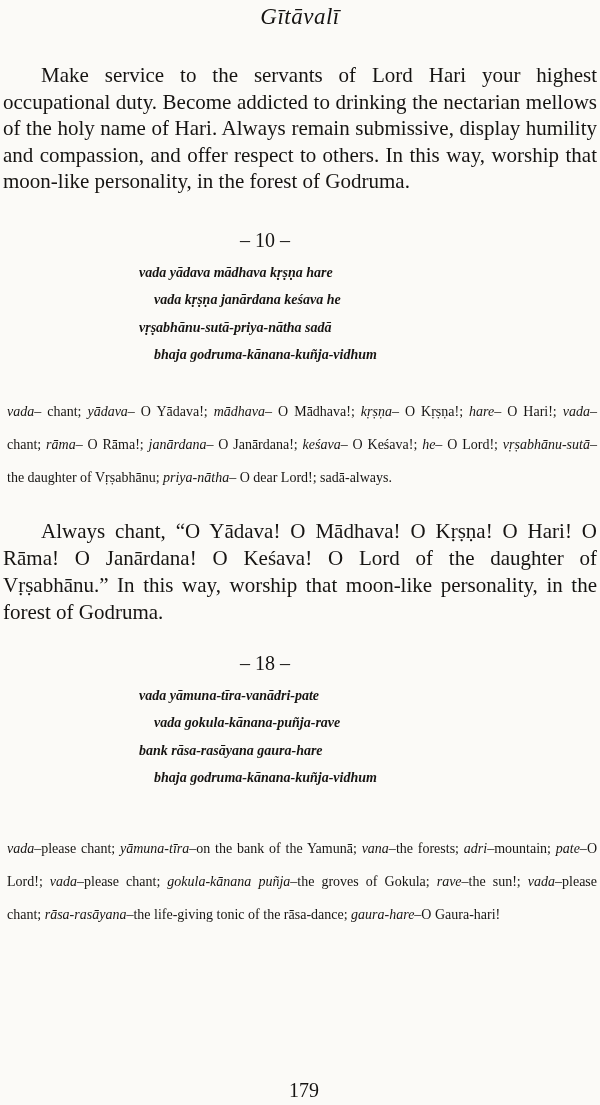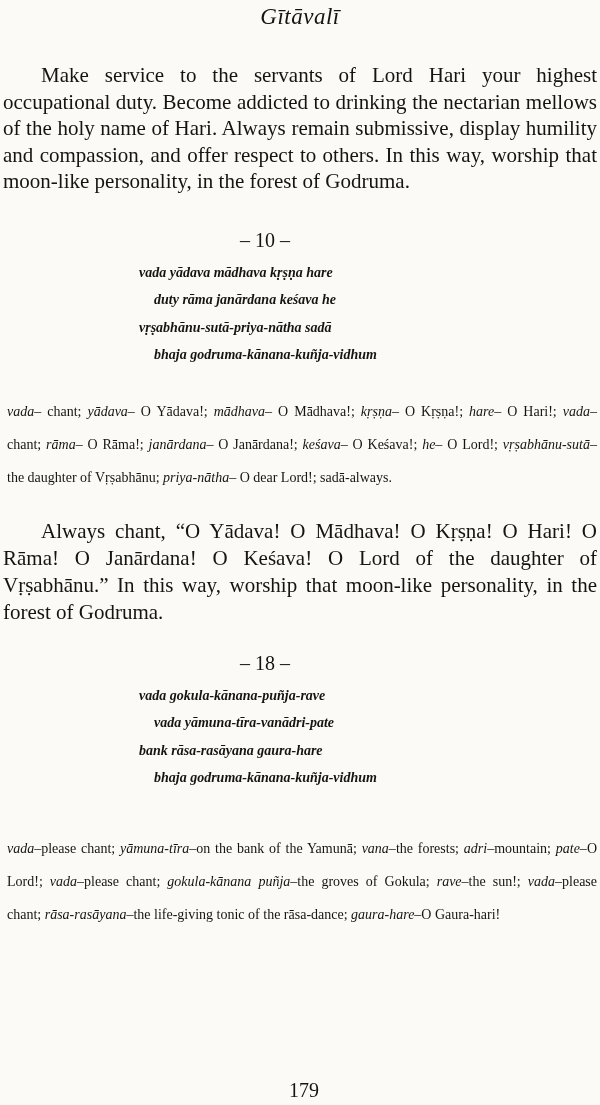--- a/index.html
+++ b/index.html
@@ -77,34 +77,34 @@
 <div class="page">
 
   <h1 class="title">Gītāvalī</h1>
 
   <p class="body indent">Make service to the servants of Lord Hari your highest occupational duty. Become addicted to drinking the nectarian mellows of the holy name of Hari. Always remain submissive, display humility and compassion, and offer respect to others. In this way, worship that moon-like personality, in the forest of Godruma.</p>
 
   <div class="verse-heading">– 10 –</div>
 
   <div class="verse">
     <div class="verse-line">vada yādava mādhava kṛṣṇa hare</div>
-    <div class="verse-line">duty rāma janārdana keśava he</div>
+    <div class="verse-line">vada kṛṣṇa janārdana keśava he</div>
     <div class="verse-line">vṛṣabhānu-sutā-priya-nātha sadā</div>
     <div class="verse-line">bhaja godruma-kānana-kuñja-vidhum</div>
   </div>
 
   <p class="synonyms"><i>vada–</i><span> chant; </span><i>yādava–</i><span> O Yādava!; </span><i>mādhava–</i><span> O Mādhava!; </span><i>kṛṣṇa–</i><span> O Kṛṣṇa!; </span><i>hare–</i><span> O Hari!; </span><i>vada–</i><span> chant; </span><i>rāma–</i><span> O Rāma!; </span><i>janārdana–</i><span> O Janārdana!; </span><i>keśava–</i><span> O Keśava!; </span><i>he–</i><span> O Lord!; </span><i>vṛṣabhānu-sutā–</i><span> the daughter of Vṛṣabhānu; </span><i>priya-nātha–</i><span> O dear Lord!; sadā-always.</span></p>
 
   <p class="body indent translation">Always chant, “O Yādava! O Mādhava! O Kṛṣṇa! O Hari! O Rāma! O Janārdana! O Keśava! O Lord of the daughter of Vṛṣabhānu.” In this way, worship that moon-like personality, in the forest of Godruma.</p>
 
   <div class="verse-heading vh-18">– 18 –</div>
 
   <div class="verse">
+    <div class="verse-line">vada yāmuna-tīra-vanādri-pate</div>
     <div class="verse-line">vada gokula-kānana-puñja-rave</div>
-    <div class="verse-line">vada yāmuna-tīra-vanādri-pate</div>
     <div class="verse-line">bank rāsa-rasāyana gaura-hare</div>
     <div class="verse-line">bhaja godruma-kānana-kuñja-vidhum</div>
   </div>
 
   <p class="synonyms syn-18"><i>vada–</i><span>please chant; </span><i>yāmuna-tīra–</i><span>on the bank of the Yamunā; </span><i>vana–</i><span>the forests; </span><i>adri–</i><span>mountain; </span><i>pate–</i><span>O Lord!; </span><i>vada–</i><span>please chant; </span><i>gokula-kānana puñja–</i><span>the groves of Gokula; </span><i>rave–</i><span>the sun!; </span><i>vada–</i><span>please chant; </span><i>rāsa-rasāyana–</i><span>the life-giving tonic of the rāsa-dance; </span><i>gaura-hare–</i><span>O Gaura-hari!</span></p>
 
   <div class="page-number">179</div>
 
 </div>
 

